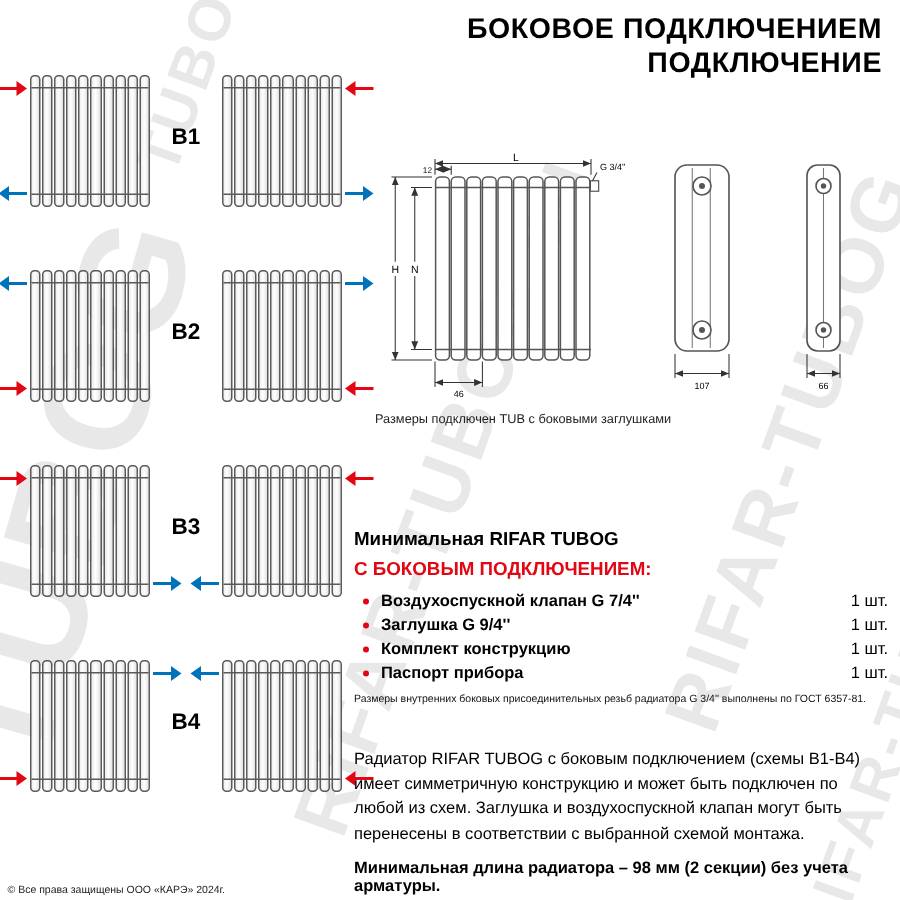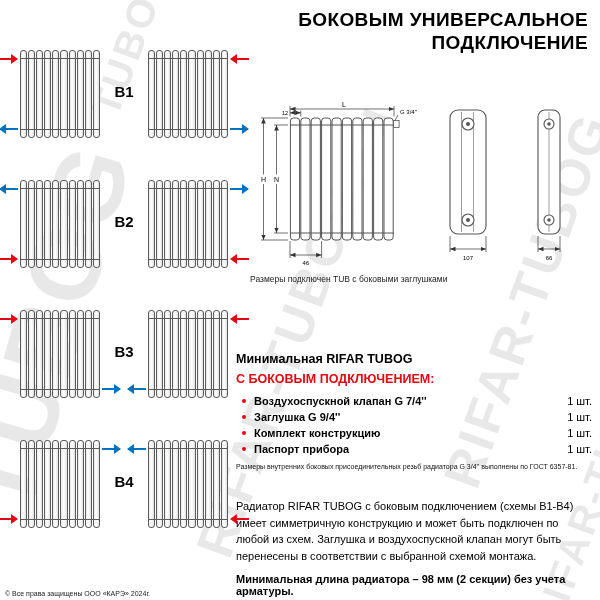--- a/index.html
+++ b/index.html
@@ -71,21 +71,21 @@
 
   <div id="watermarks">
     <span class="wm wm1">TUBOG</span>
     <span class="wm wm2">RIFAR-TUBOG.su</span>
     <span class="wm wm3">RIFAR-TUBOG</span>
     <span class="wm wm4">TUBOG.su</span>
     <span class="wm wm5">RIFAR-TUBOG.su</span>
   </div>
 
   <div class="page-title">
-    <div>БОКОВЫМ УНИВЕРСАЛЬНОЕ</div>
+    <div>БОКОВОЕ ПОДКЛЮЧЕНИЕМ</div>
     <div>ПОДКЛЮЧЕНИЕ</div>
   </div>
 
   <div id="schemes">
       <div class="scheme-row">
         <div class="radiator rad-left">
           <div class="rad-section"></div>
           <div class="rad-section"></div>
           <div class="rad-section"></div>
           <div class="rad-section"></div>

